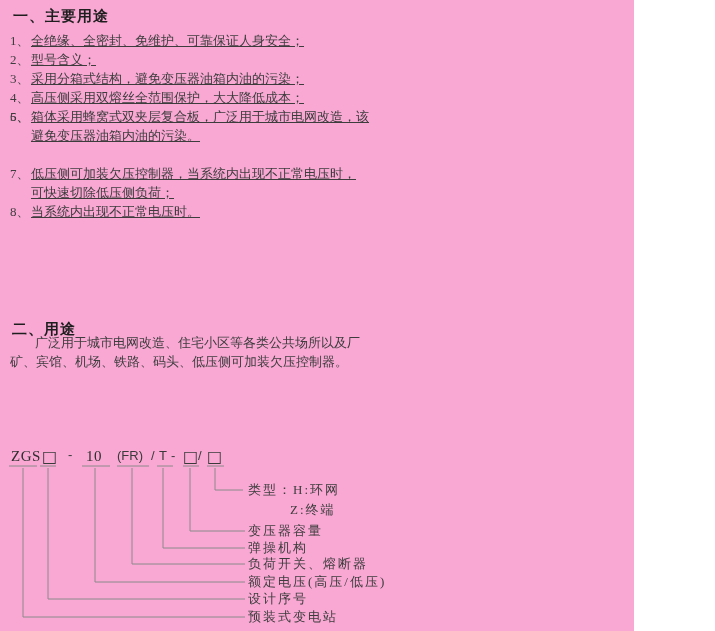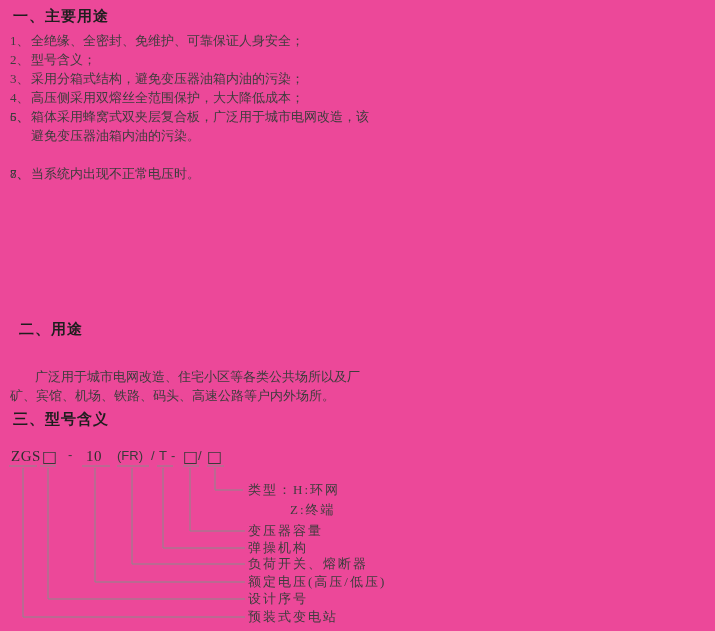--- a/index.html
+++ b/index.html
@@ -1,48 +1,48 @@
 <!DOCTYPE html>
 <html><head>
 <meta charset="utf-8">
 <style>
   html,body{margin:0;padding:0;background:#ffffff;}
   .page{
     position:relative;
-    width:715px;height:631px;
-    background:#ec4899;
+    width:634px;height:631px;
+    background:#f9a8d4;
     overflow:hidden;
     color:#3d3d3d;
     font-family:"Liberation Serif","DejaVu Serif",serif;
   }
   .sec-heading{
     position:absolute;
     font-family:"Liberation Sans","DejaVu Sans",sans-serif;
     font-weight:bold;
     font-size:15px;
     color:#1e1e1e;
     letter-spacing:1px;
     white-space:nowrap;
   }
   #heading-main{left:13px;top:7px;}
-  #heading-uses{left:19px;top:320px;font-family:Liberation Serif, serif;}
+  #heading-uses{left:12px;top:320px;font-family:Liberation Serif, serif;}
   #heading-model{left:13px;top:410px;}
 
   .feature-list{
     position:absolute;left:10px;top:31px;width:356px;
     font-size:13px;line-height:19px;
   }
   .feature-item{position:relative;padding-left:21px;}
   .feature-item .num{position:absolute;left:0;top:0;width:21px;}
   .feature-item.gap-above{margin-top:19px;}
-  .feature-item .line{white-space:nowrap;}
+  .feature-item .line{white-space:nowrap;text-decoration:underline;}
   .feature-item .line:empty{display:none;}
 
   .uses-para{
-    position:absolute;left:10px;top:367px;width:356px;
+    position:absolute;left:10px;top:333px;width:356px;
     font-size:13px;line-height:19px;
   }
   .uses-para .l0{text-indent:25px;white-space:nowrap;}
   .uses-para .l1{white-space:nowrap;}
 
   .model-diagram{position:absolute;left:0;top:438px;}
   .code-serif{font-family:"Liberation Serif","DejaVu Serif",serif;font-size:15px;fill:#2f2f2f;letter-spacing:0.5px;}
   .code-sans{font-family:"Liberation Sans","DejaVu Sans",sans-serif;font-size:13px;fill:#3a3a3a;}
   .code-box{font-family:"DejaVu Sans","Liberation Sans",sans-serif;font-size:16px;fill:#3a3a3a;}
   .diagram-label{font-family:"Liberation Serif","DejaVu Serif",serif;font-size:13px;fill:#3d3d3d;letter-spacing:2px;}
@@ -78,35 +78,36 @@
     <div class="feature-item">
       <span class="num">5、</span>
     </div>
     <div class="feature-item">
       <span class="num">6、</span>
       <div class="line">箱体采用蜂窝式双夹层复合板，广泛用于城市电网改造，该</div>
       <div class="line">避免变压器油箱内油的污染。</div>
     </div>
     <div class="feature-item gap-above">
       <span class="num">7、</span>
+      <div class="line">低压侧可加装欠压控制器，当系统内出现不正常电压时，</div>
+      <div class="line">可快速切除低压侧负荷；</div>
     </div>
     <div class="feature-item">
       <span class="num">8、</span>
       <div class="line">当系统内出现不正常电压时。</div>
     </div>
   </div>
 
   <div id="heading-uses" class="sec-heading">二、用途</div>
 
   <div class="uses-para">
     <div class="l0">广泛用于城市电网改造、住宅小区等各类公共场所以及厂</div>
-    <div class="l1">矿、宾馆、机场、铁路、码头、高速公路等户内外场所。</div>
+    <div class="l1">矿、宾馆、机场、铁路、码头、低压侧可加装欠压控制器。</div>
   </div>
 
-  <div id="heading-model" class="sec-heading">三、型号含义</div>
 
   <svg class="model-diagram" width="420" height="193" viewBox="0 0 420 193">
 
     <text class="code-serif" x="11" y="23">ZGS</text>
     <text class="code-box" x="42" y="23.5">□</text>
     <text class="code-sans" x="68" y="21">-</text>
     <text class="code-serif" x="86" y="23">10</text>
     <text class="code-sans" x="117" y="22">(FR)</text>
     <text class="code-sans" x="151" y="22">/</text>
     <text class="code-sans" x="159" y="22">T</text>

